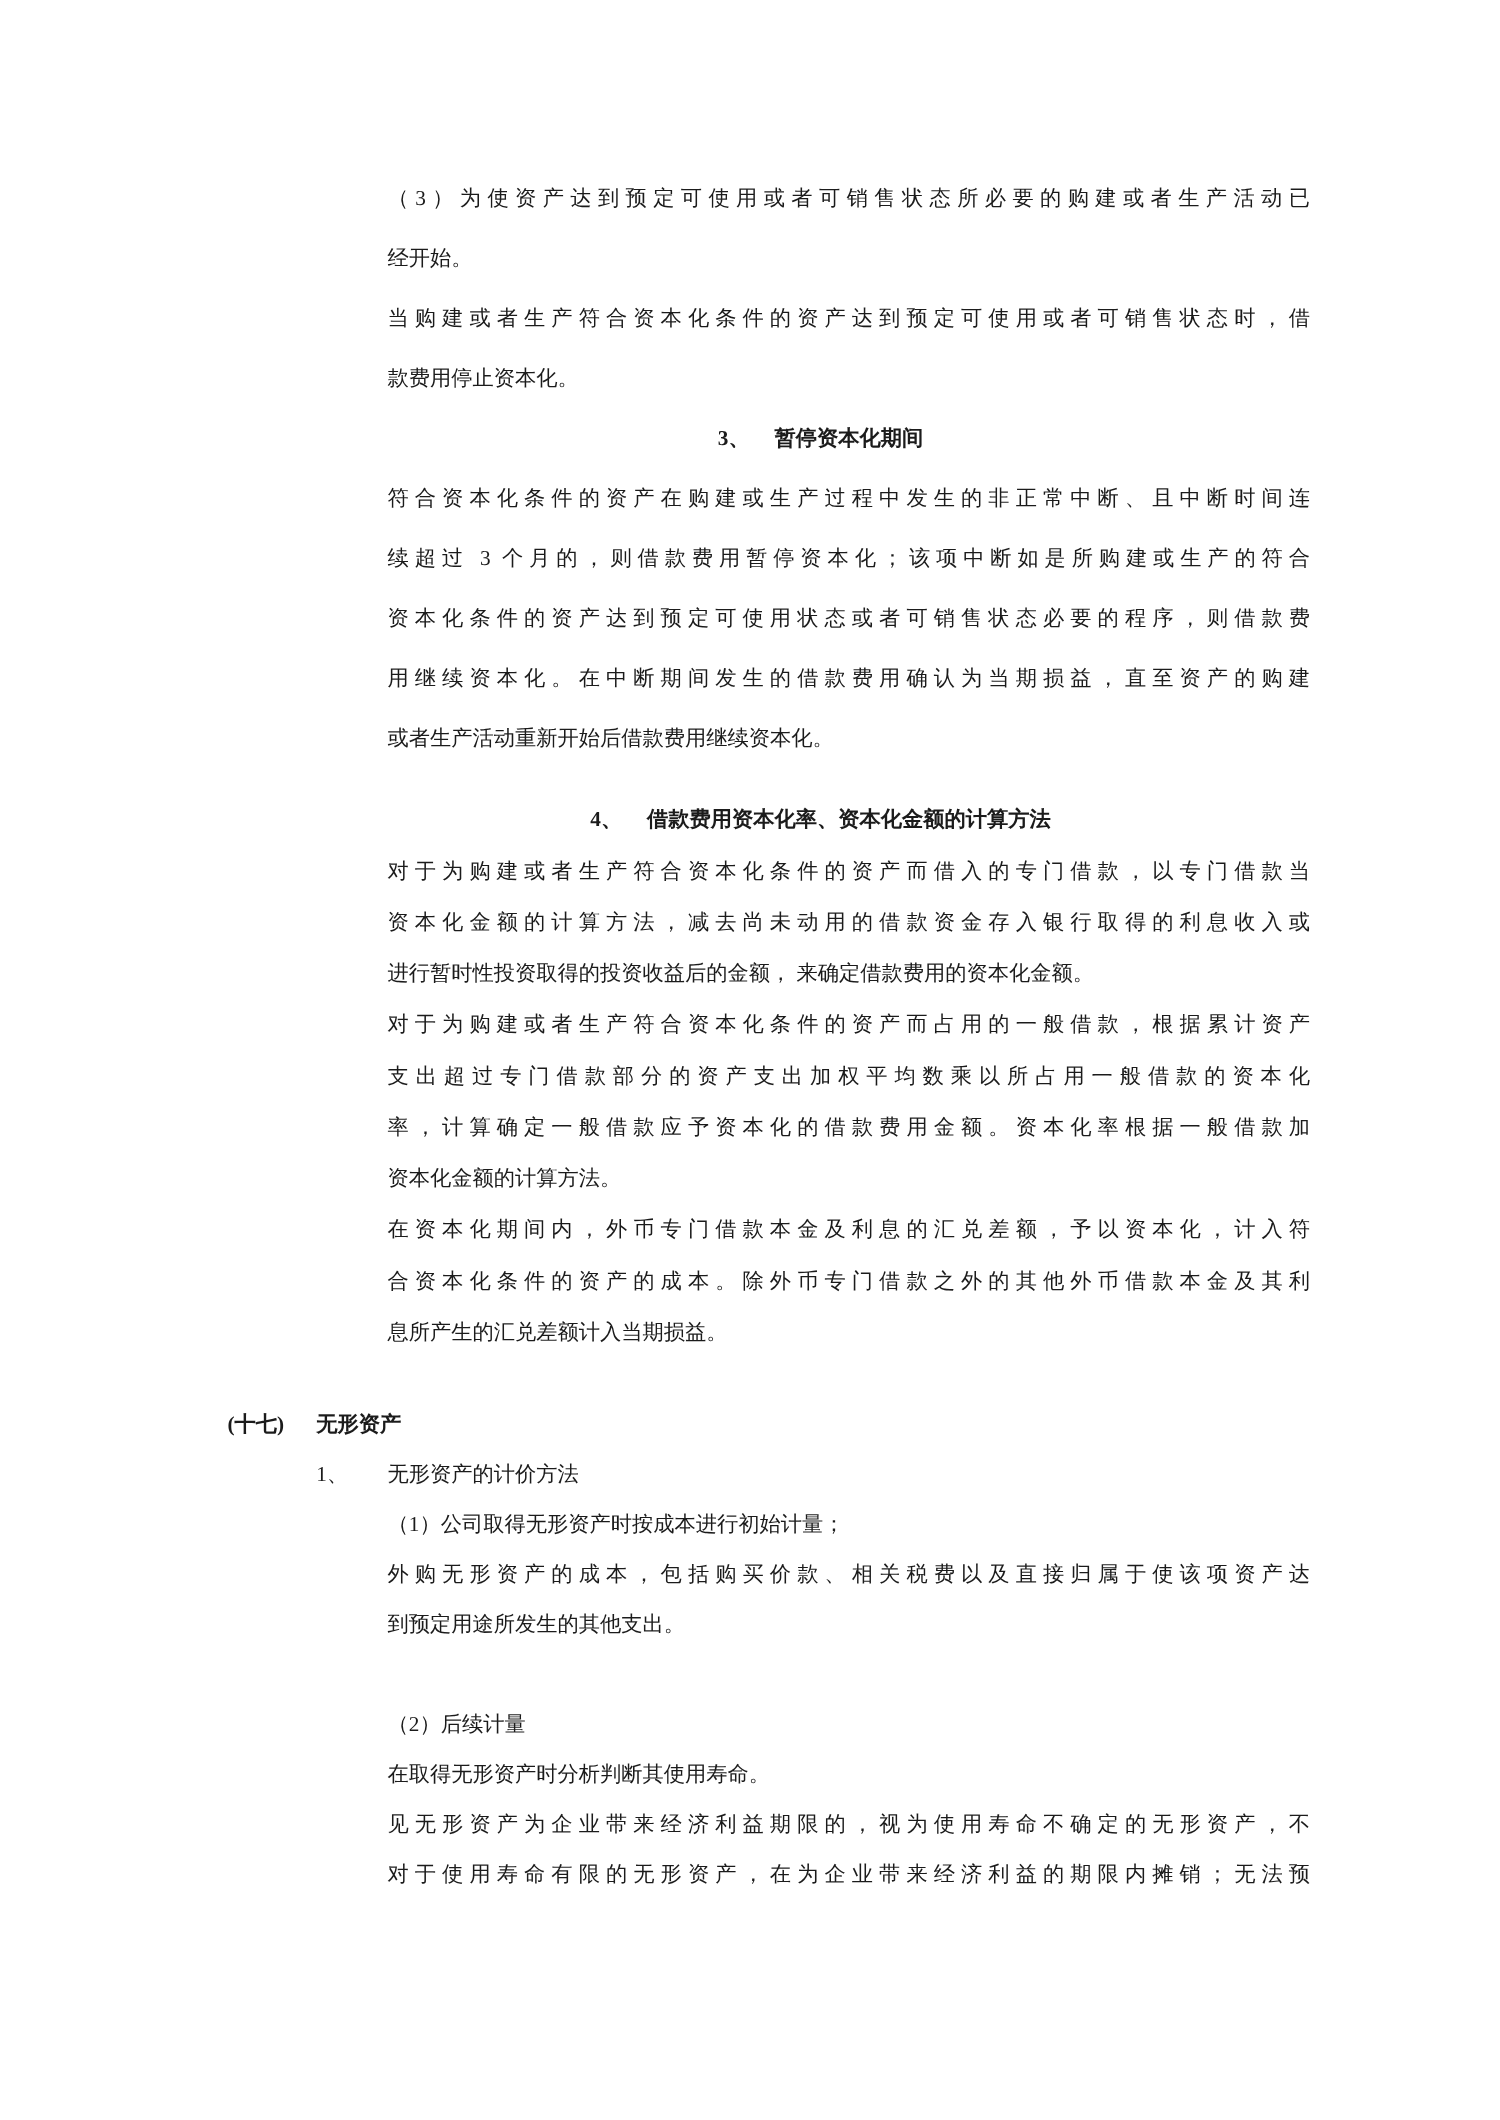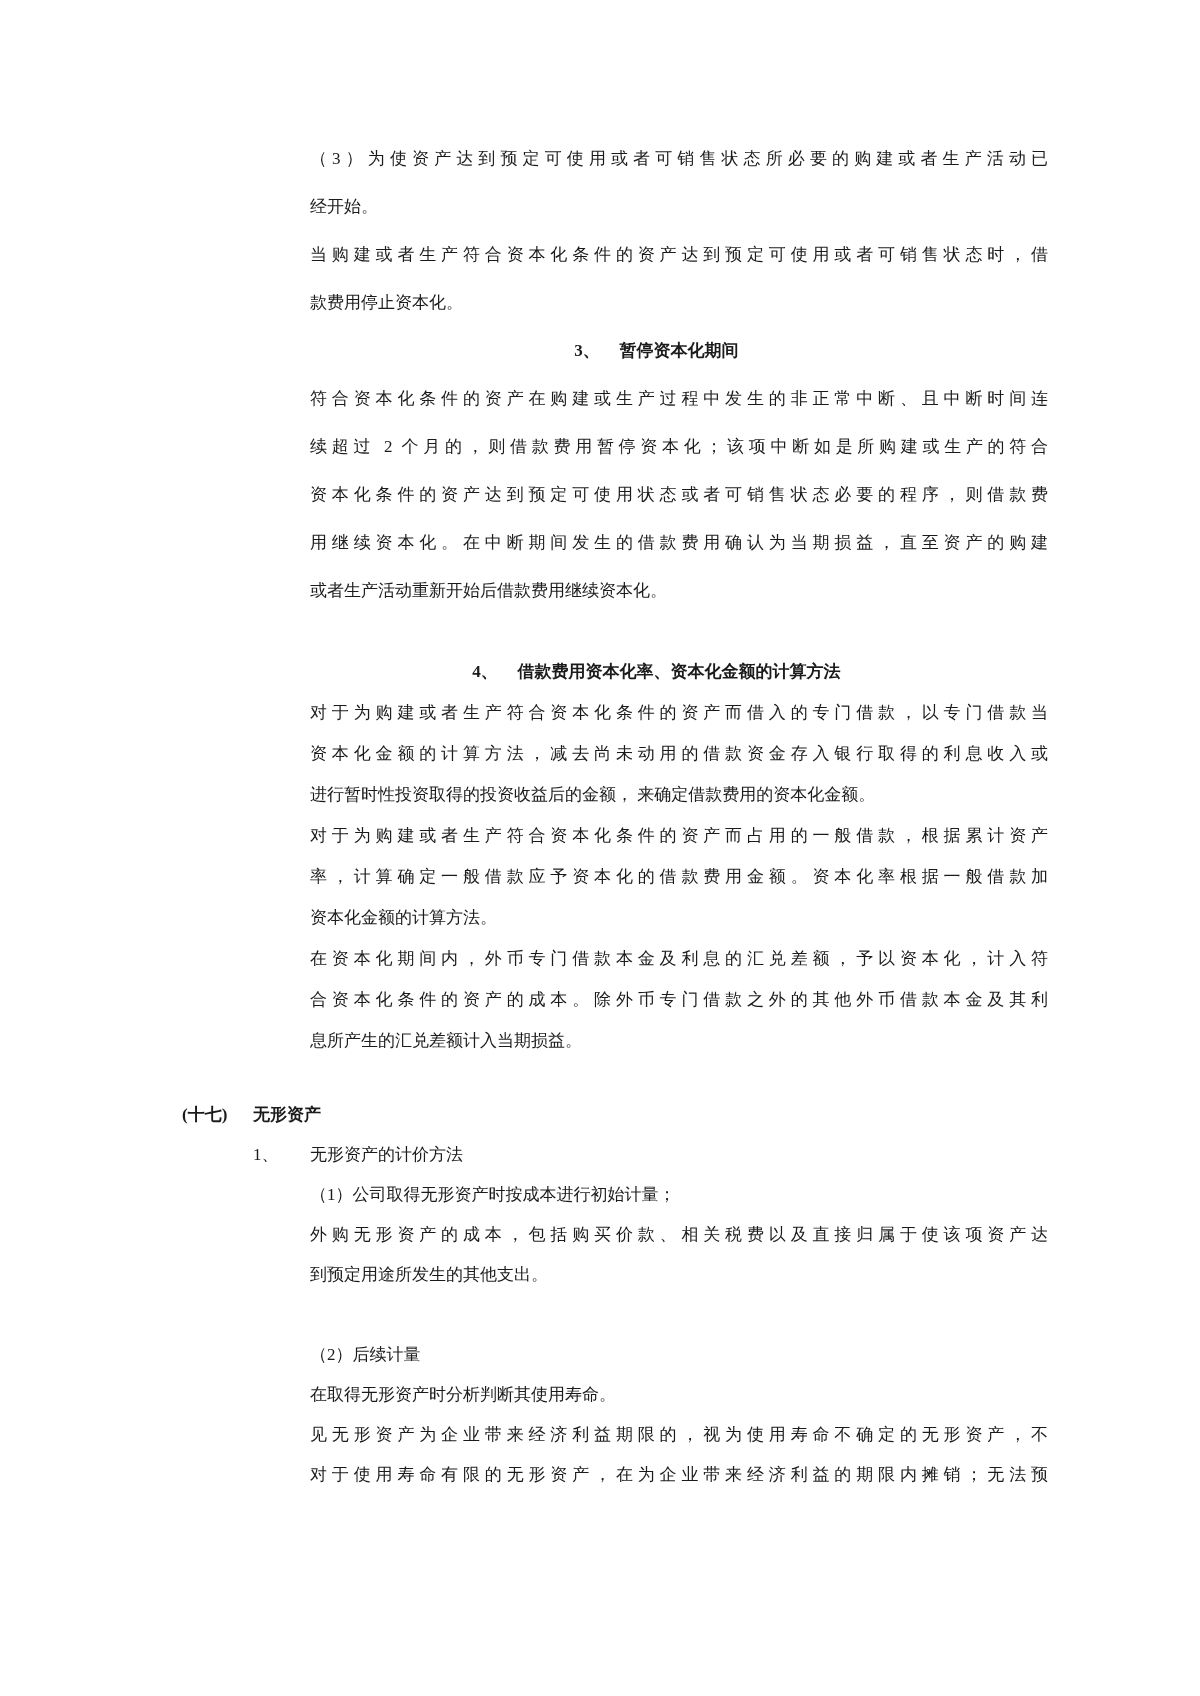--- a/index.html
+++ b/index.html
@@ -26,21 +26,21 @@
     min-height: var(--lh, 48px);
   }
   .ln.fill {
     text-align: justify;
     text-align-last: justify;
   }
   .body-indent { margin-left: 128px; }
 
   
   .section { --lh: 48px; }
-  #sections .section:nth-of-type(2) { --lh: 41px; margin-top: 36px; }
+  #sections .section:nth-of-type(2) { --lh: 41px; margin-top: 20px; }
   .sec-heading {
     margin-left: 63px;
     font-weight: bold;
     line-height: var(--lh);
     min-height: var(--lh);
     text-align: center;
   }
   .sec-num { display: inline-block; width: 65px; }
 
   
@@ -62,33 +62,34 @@
         <div class="ln">经开始。</div>
         <div class="ln fill">当购建或者生产符合资本化条件的资产达到预定可使用或者可销售状态时，借</div>
         <div class="ln">款费用停止资本化。</div>
       </div>
 
     <div id="sections">
         <section class="section">
           <div class="sec-heading"><span class="sec-num">3、</span><span>暂停资本化期间</span></div>
           <div class="body-indent">
             <div class="ln fill">符合资本化条件的资产在购建或生产过程中发生的非正常中断、且中断时间连</div>
-            <div class="ln fill">续超过 2 个月的，则借款费用暂停资本化；该项中断如是所购建或生产的符合</div>
+            <div class="ln fill">续超过 3 个月的，则借款费用暂停资本化；该项中断如是所购建或生产的符合</div>
             <div class="ln fill">资本化条件的资产达到预定可使用状态或者可销售状态必要的程序，则借款费</div>
             <div class="ln fill">用继续资本化。在中断期间发生的借款费用确认为当期损益，直至资产的购建</div>
             <div class="ln">或者生产活动重新开始后借款费用继续资本化。</div>
           </div>
         </section>
         <section class="section">
           <div class="sec-heading"><span class="sec-num">4、</span><span>借款费用资本化率、资本化金额的计算方法</span></div>
           <div class="body-indent">
             <div class="ln fill">对于为购建或者生产符合资本化条件的资产而借入的专门借款，以专门借款当</div>
             <div class="ln fill">资本化金额的计算方法，减去尚未动用的借款资金存入银行取得的利息收入或</div>
             <div class="ln">进行暂时性投资取得的投资收益后的金额， 来确定借款费用的资本化金额。</div>
             <div class="ln fill">对于为购建或者生产符合资本化条件的资产而占用的一般借款，根据累计资产</div>
+            <div class="ln fill">支出超过专门借款部分的资产支出加权平均数乘以所占用一般借款的资本化</div>
             <div class="ln fill">率，计算确定一般借款应予资本化的借款费用金额。资本化率根据一般借款加</div>
             <div class="ln">资本化金额的计算方法。</div>
             <div class="ln fill">在资本化期间内，外币专门借款本金及利息的汇兑差额，予以资本化，计入符</div>
             <div class="ln fill">合资本化条件的资产的成本。除外币专门借款之外的其他外币借款本金及其利</div>
             <div class="ln">息所产生的汇兑差额计入当期损益。</div>
           </div>
         </section>
       </div>
 
     <section class="chapter">

